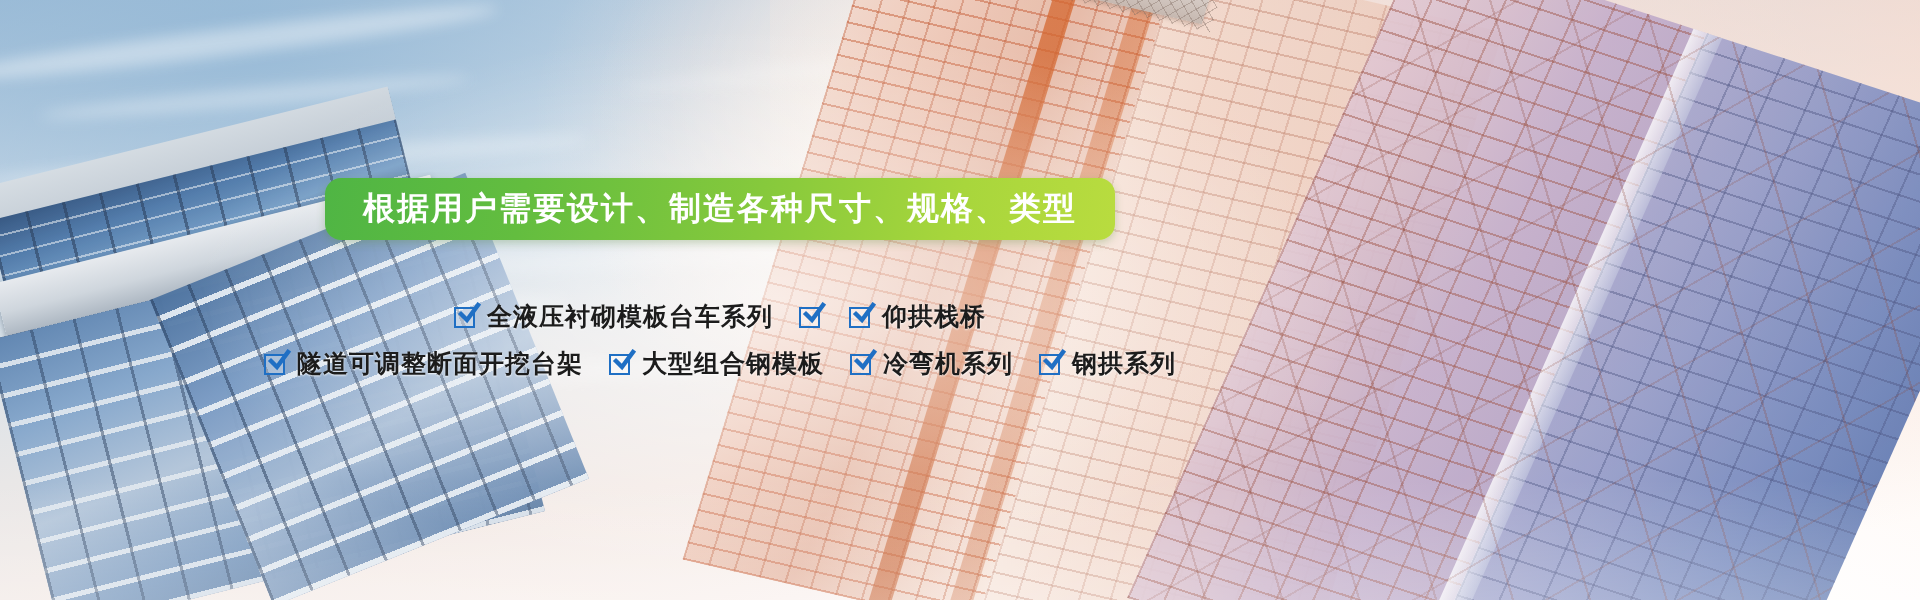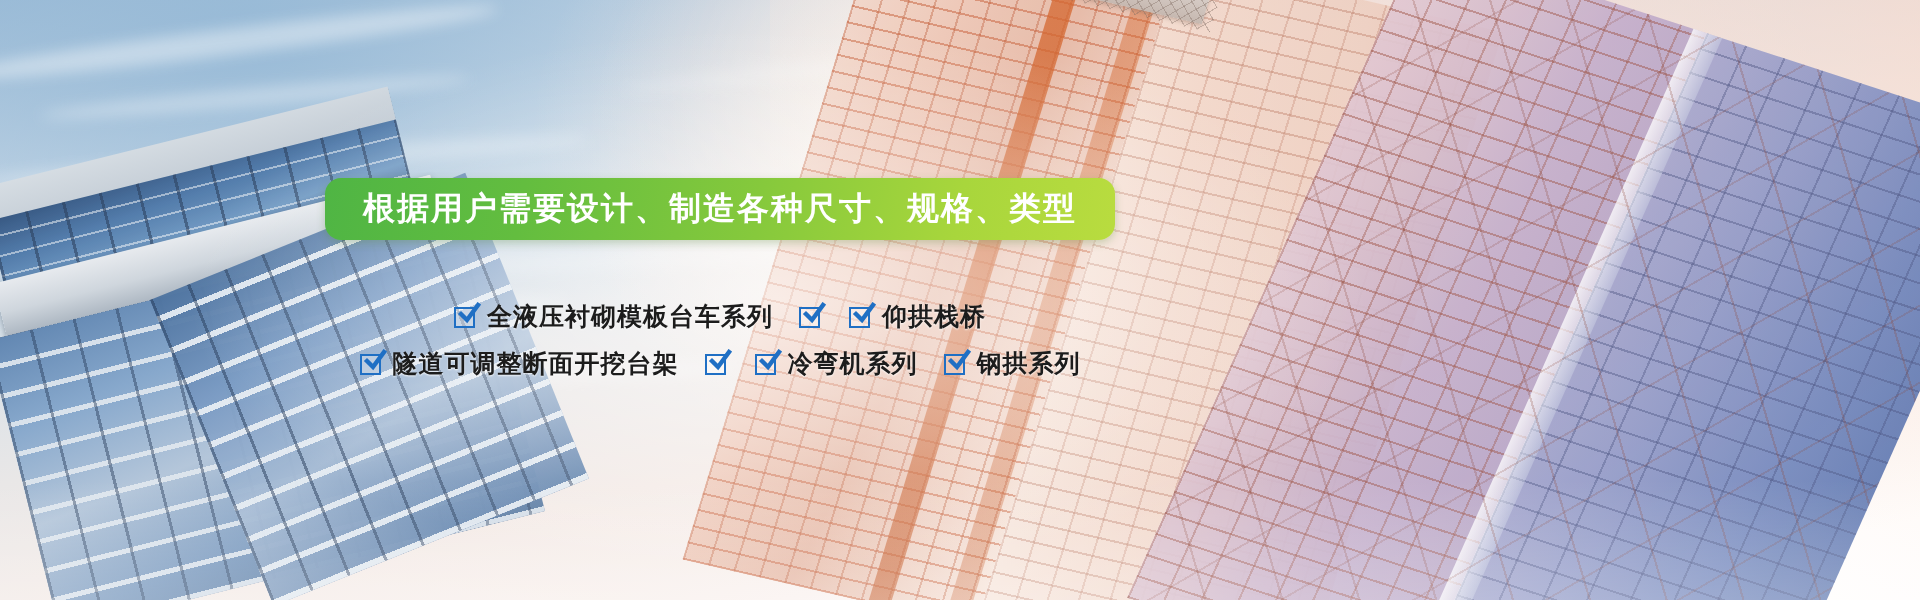--- a/index.html
+++ b/index.html
@@ -243,20 +243,21 @@
             </span>
             <span class="flabel">隧道可调整断面开挖台架</span>
           </div>
           <div class="fitem">
             <span class="chk">
               <span class="bx"></span>
               <svg class="tick" viewBox="0 0 24 24" aria-hidden="true">
                 <polyline points="4,12 10,18 21,3"></polyline>
               </svg>
             </span>
+            <span class="flabel">大型组合钢模板</span>
           </div>
           <div class="fitem">
             <span class="chk">
               <span class="bx"></span>
               <svg class="tick" viewBox="0 0 24 24" aria-hidden="true">
                 <polyline points="4,12 10,18 21,3"></polyline>
               </svg>
             </span>
             <span class="flabel">冷弯机系列</span>
           </div>

